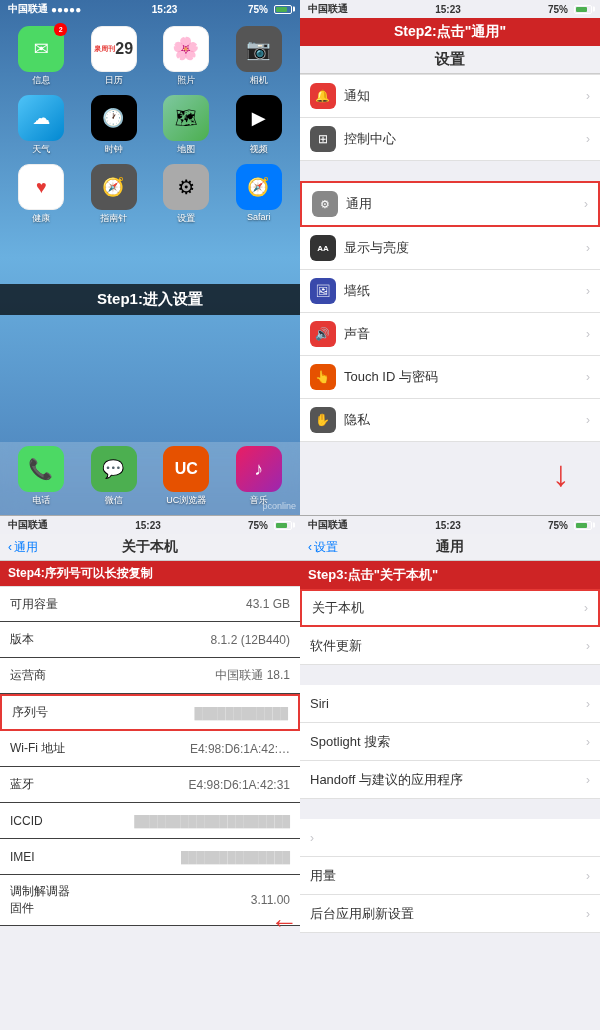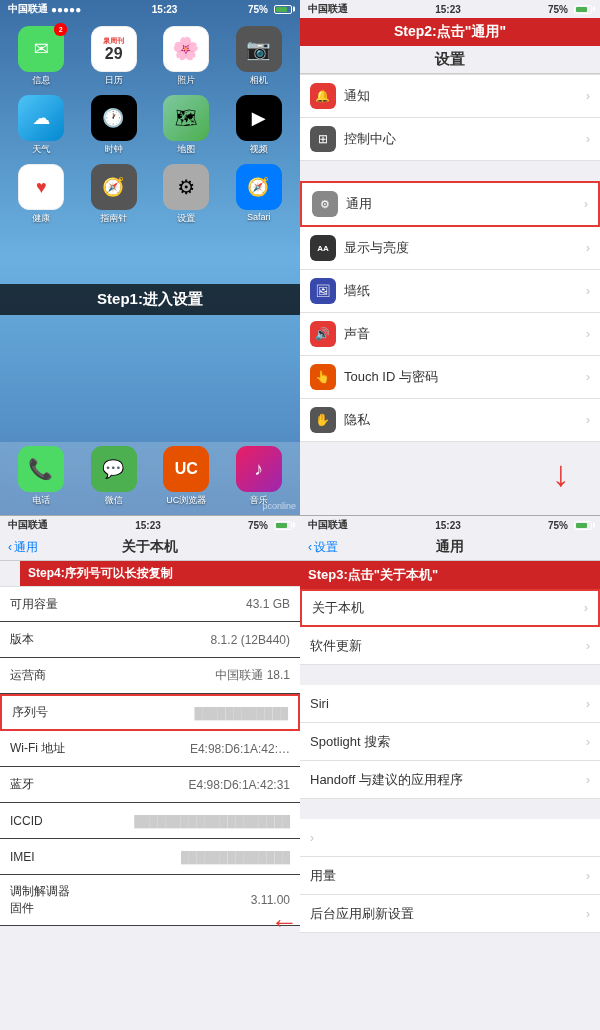--- a/index.html
+++ b/index.html
@@ -285,21 +285,21 @@
 
   <div class="app-grid" style="margin-top:4px;">
     <div class="app-icon">
       <div class="app-icon-img ic-messages">
         <span style="color:white;font-size:18px;">✉</span>
         <div class="badge">2</div>
       </div>
       <span class="app-label">信息</span>
     </div>
     <div class="app-icon">
-      <div class="app-icon-img ic-calendar" style="flex-direction:column;background:white;align-items:center;">
+      <div class="app-icon-img ic-calendar" style="flex-direction:row;background:white;align-items:center;">
         <span style="font-size:7px;color:#e53935;font-weight:bold;">泉周刊</span>
         <span style="font-size:16px;color:#333;font-weight:bold;line-height:1;">29</span>
       </div>
       <span class="app-label">日历</span>
     </div>
     <div class="app-icon">
       <div class="app-icon-img ic-photos" style="background:white;">
         <span style="font-size:22px;">🌸</span>
       </div>
       <span class="app-label">照片</span>
@@ -505,21 +505,21 @@
 
   <div class="back-nav">
     <div class="back-btn">
       <span>‹</span>
       <span>通用</span>
     </div>
     <div class="nav-title">关于本机</div>
     <div style="width:30px;"></div>
   </div>
 
-  <div style="background:rgba(200,0,0,0.85);color:white;font-size:12px;font-weight:bold;padding:4px 8px;margin-left:20px;">
+  <div style="background:rgba(200,0,0,0.85);color:white;font-size:12px;font-weight:bold;padding:4px 8px;">
     <span>Step4:序列号可以长按复制</span>
   </div>
 
   <div>
     <div class="info-row">
       <span class="info-label">可用容量</span>
       <span class="info-value">43.1 GB</span>
     </div>
     <div class="info-row">
       <span class="info-label">版本</span>

